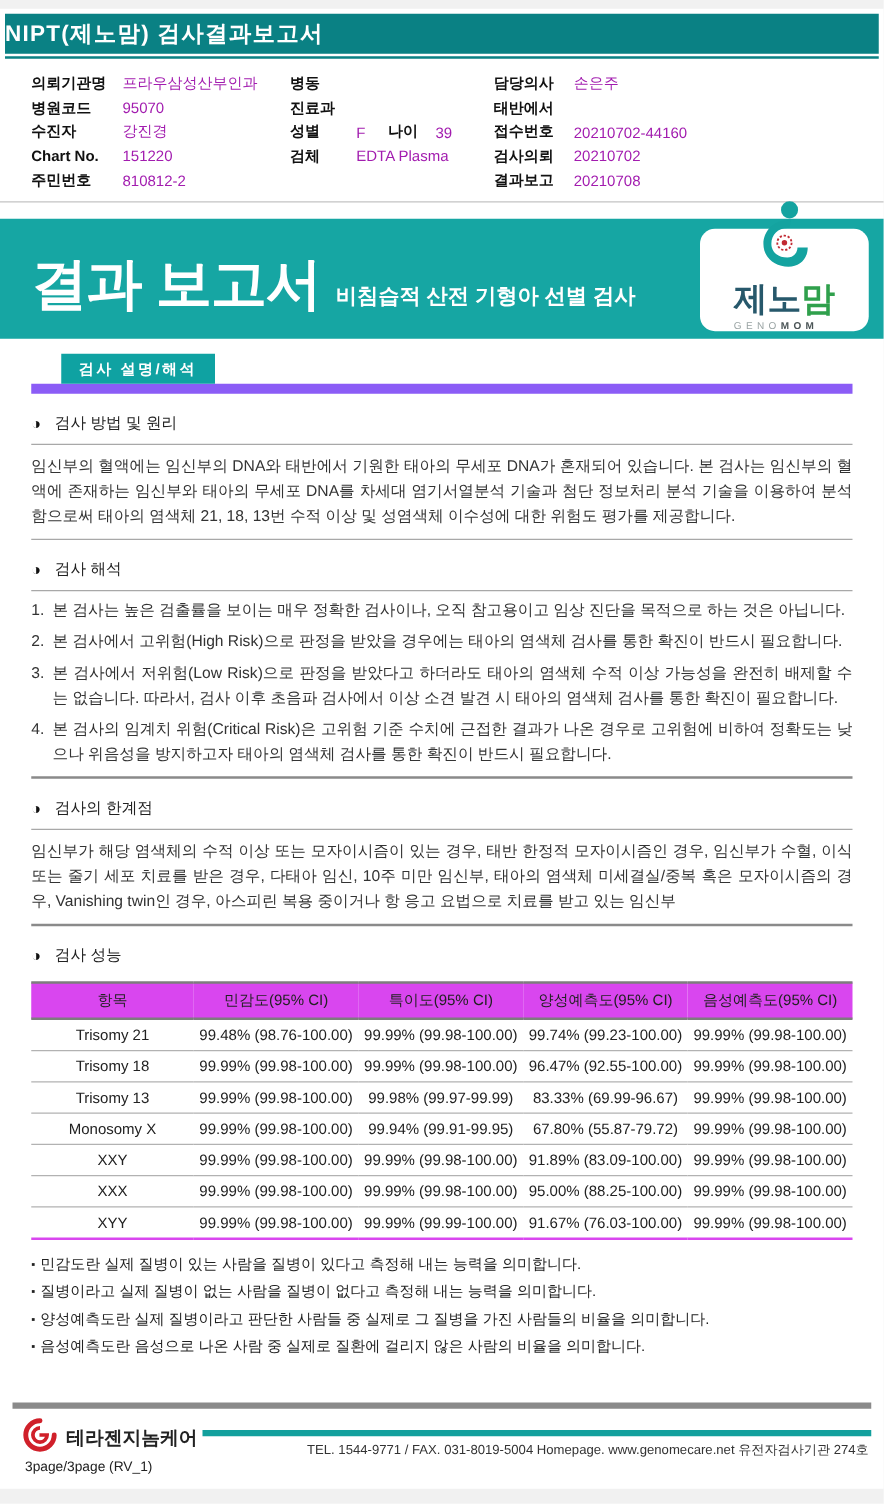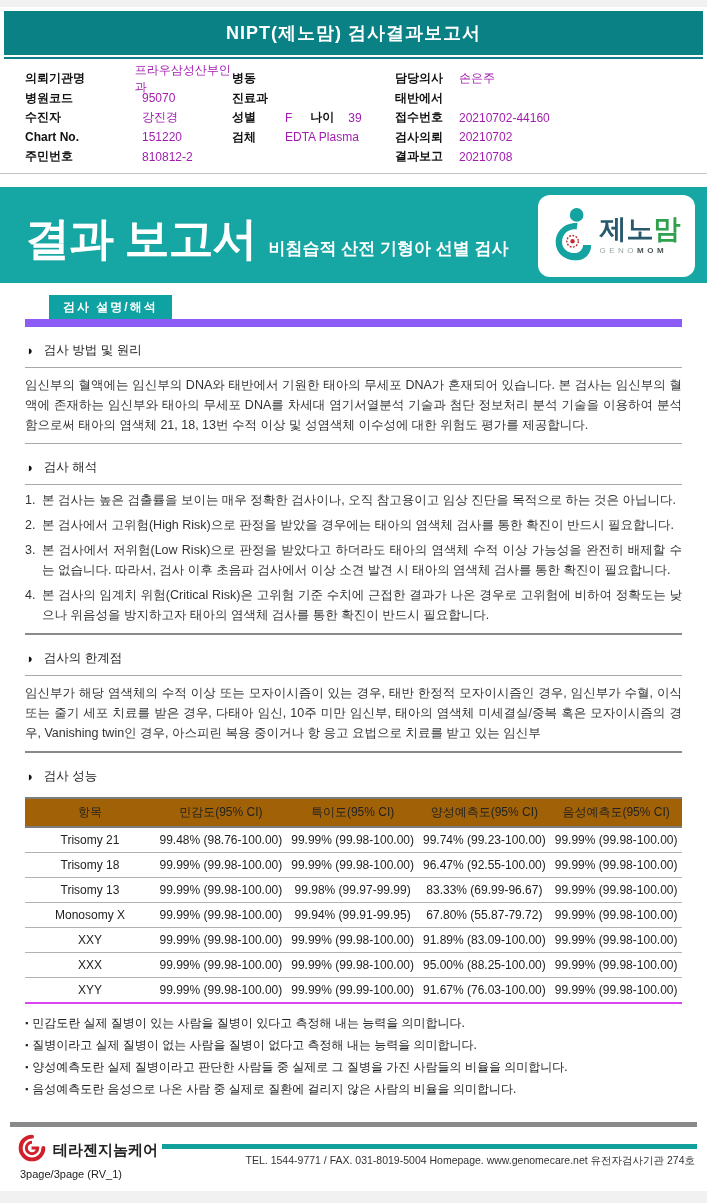--- a/index.html
+++ b/index.html
@@ -2,43 +2,43 @@
 <html><head>
 <meta charset="utf-8">
 <style>
   * { margin:0; padding:0; box-sizing:border-box; }
   body { background:#e8e8e8; font-family:"Liberation Sans","DejaVu Sans",sans-serif; }
   .canvas { position:relative; width:707px; height:1203px; background:#fff; overflow:hidden; margin:0 auto; }
   .edge-top { position:absolute; top:0; left:0; right:0; height:7px; background:#f1f1f1; }
   .edge-bottom { position:absolute; bottom:0; left:0; right:0; height:12px; background:#f1f1f1; }
 
   
-  .band { margin:11px 4px 0; height:44px; background:#0a8184; color:#fff;
-          display:flex; align-items:center; justify-content:center;
+  .band { margin:11px 4px 0; height:32px; background:#0a8184; color:#fff;
+          display:flex; align-items:center; justify-content:flex-start;
           font-size:18px; font-weight:bold; letter-spacing:1px; }
   .band-underline { margin:2px 4px 0; height:2px; background:#0a8184; }
 
   
   .pinfo { margin:10px 0 0 25px; width:660px; }
   .prow { display:flex; height:19.5px; align-items:center; font-size:12px; color:#111; }
   .pcell { display:flex; align-items:center; }
-  .pc1 { width:207px;gap:44px; } .pc2 { width:163px; } .pc3 { width:290px; }
+  .pc1 { width:207px; } .pc2 { width:163px; } .pc3 { width:290px; }
   .plabel { font-weight:bold; color:#111; }
   .pc1 .plabel { width:73px; } .pc2 .plabel { width:53px; } .pc3 .plabel { width:64px; }
   .plabel2 { font-weight:bold; width:38px; margin-left:18px; }
   .pvalue { color:#a21caf; }
   .rule-light { margin:6px 0 0; border-top:1px solid #c4c4c4; }
 
   
   .banner { position:relative; margin-top:13px; height:96px; background:#16a6a3;
             display:flex; align-items:flex-end; padding:0 0 22px 25px; }
   .banner-title { color:#fff; font-weight:800; font-size:45px; line-height:1; letter-spacing:-1px; }
   .banner-sub { color:#fff; font-weight:bold; font-size:17px; line-height:1; margin:0 0 4px 12px; }
-  .logo-box { position:absolute; right:12px; top:8px; width:157px; height:82px; background:#fff;
-              border-radius:12px; display:flex; align-items:center; justify-content:center; gap:7px; }
+  .logo-box { position:absolute; right:12px; top:8px; width:135px; height:82px; background:#fff;
+              border-radius:12px; display:flex; align-items:center; justify-content:flex-end; gap:7px;flex-direction:column; }
   .logo-kr { font-size:27px; font-weight:800; line-height:1; }
   .logo-kr .k1 { color:#27586b; } .logo-kr .k2 { color:#2fa04c; }
   .logo-en { font-size:8px; letter-spacing:3.5px; color:#9aa4a4; margin-top:3px; }
   .logo-en .e2 { color:#4a5456; font-weight:bold; }
 
   
   .tabline { margin:12px 25px 12px; border-bottom:8px solid #8b5cf6;padding-left:24px; }
   .tab { display:inline-block; background:#0fa2a2; color:#fff; font-size:12px; font-weight:bold;
          letter-spacing:2px; padding:4px 14px 3px; }
 
@@ -49,21 +49,21 @@
   .rule { margin:8px 25px 0; border-top:1px solid #a8a8a8; }
   .rule-heavy { margin:8px 25px 0; border-top:2px solid #8a8a8a; }
   .para { margin:7px 25px 0; font-size:12.5px; line-height:20px; color:#333; text-align:justify; }
   .numlist { margin:4px 25px 0; }
   .numitem { display:grid; grid-template-columns:17px 1fr; margin-top:5px;
              font-size:12.5px; line-height:20px; color:#333; text-align:justify; }
   .numitem .num { color:#333; }
 
   
   table.perf { width:657px; margin:12px 25px 0; border-collapse:collapse; font-size:12px; color:#222; }
-  table.perf th { background:#a16207; font-weight:normal; padding:5px 0;
+  table.perf th { background:#d946ef; font-weight:normal; padding:5px 0;
                   border-top:2px solid #7d7d7d; border-bottom:2px solid #7d7d7d; }
   table.perf td { padding:5px 0; text-align:center; border-bottom:1px solid #b2b2b2; }
   table.perf tr:last-child td { border-bottom:2px solid #d946ef; }
   table.perf .c0 { width:130px; }
 
   
   .footnotes { margin:8px 25px 0; }
   .fnote { font-size:12px; line-height:22px; color:#222; }
   .fnote .sq { font-size:9px; vertical-align:1px; margin-right:4px; }
 

